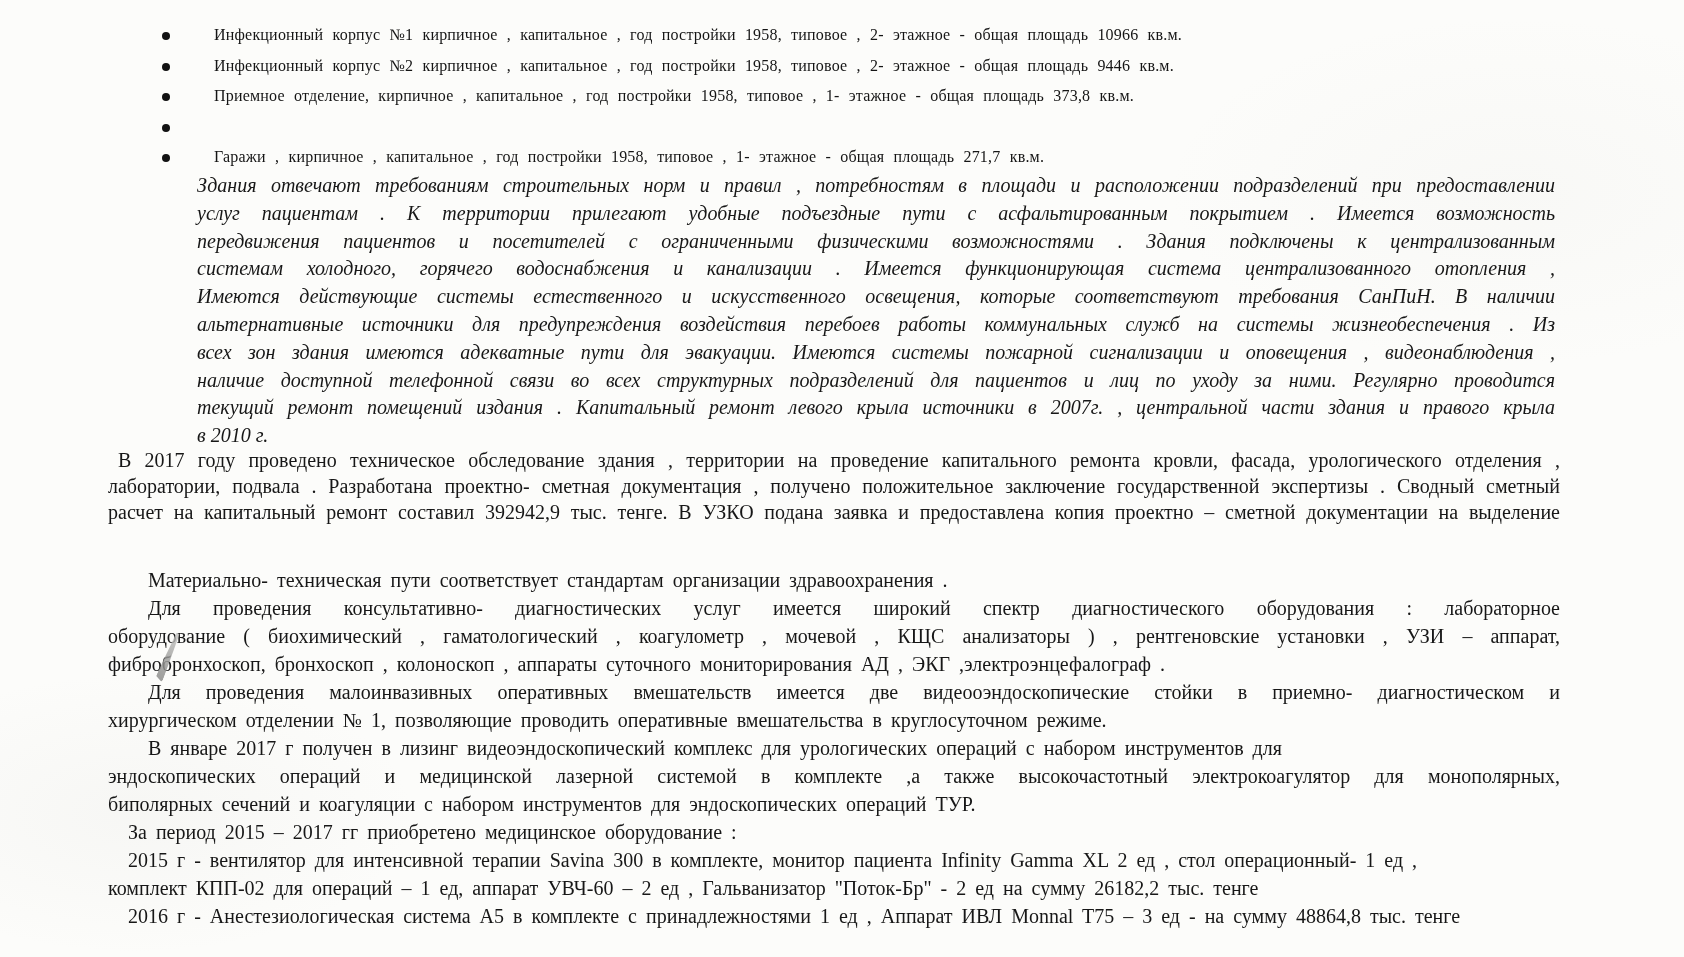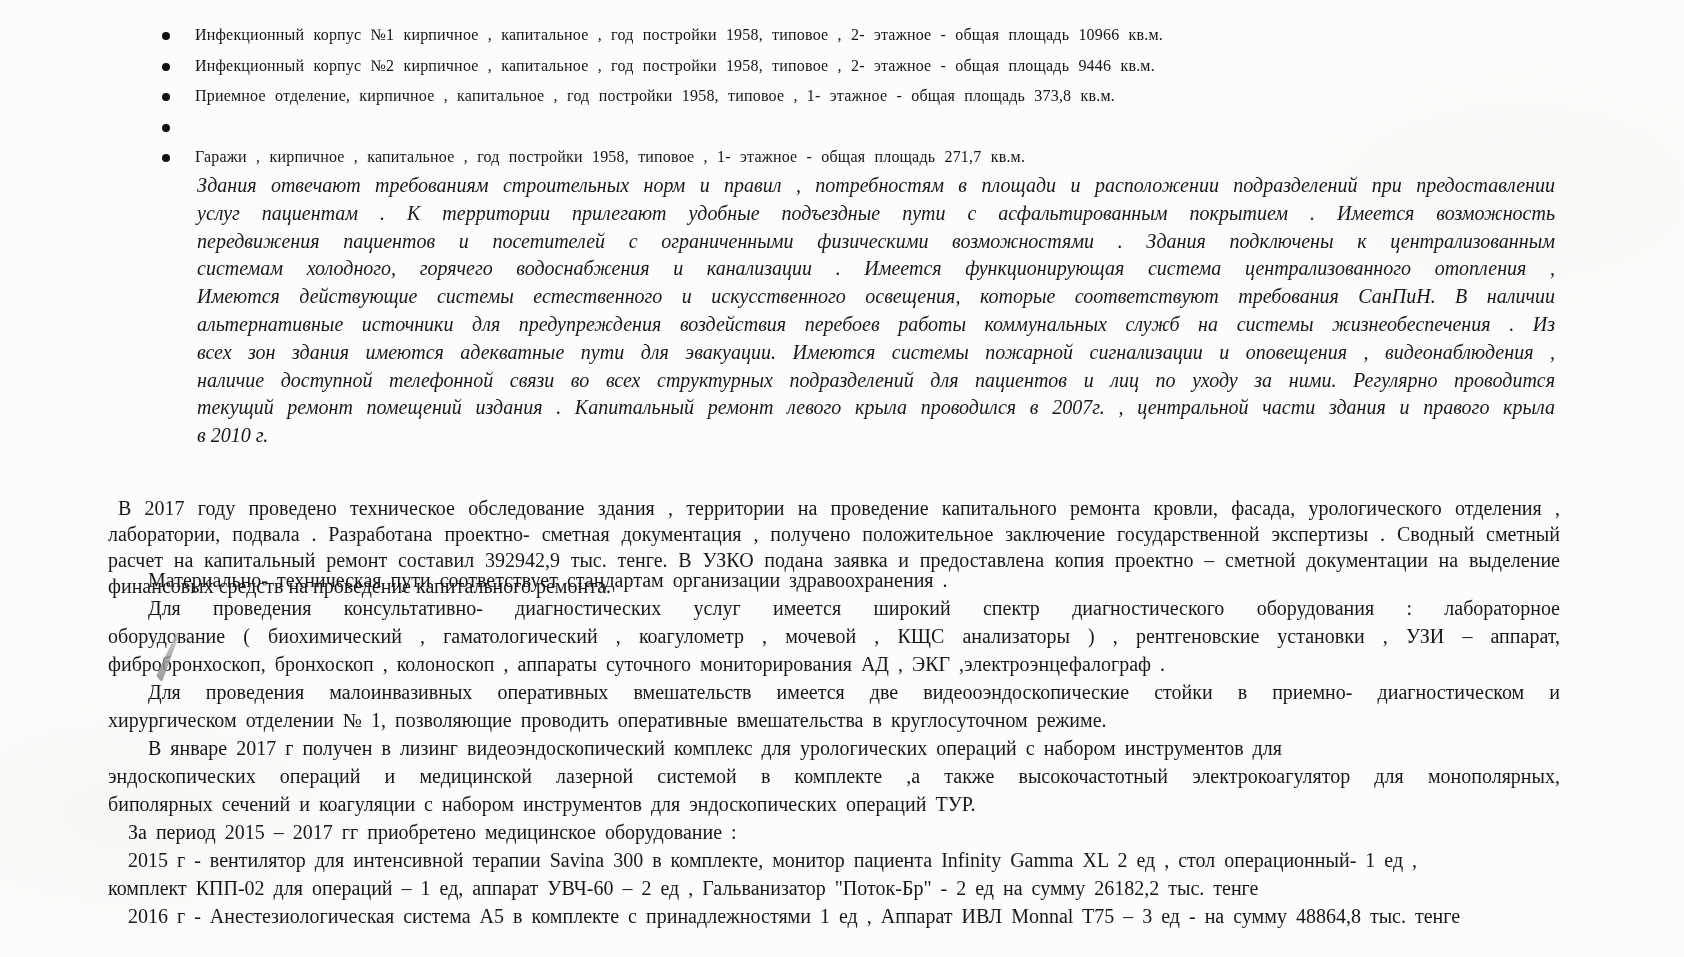--- a/index.html
+++ b/index.html
@@ -27,35 +27,35 @@
   .bullets { position: absolute; left: 162px; top: 20px; width: 1400px; }
   .bullet-line { display: flex; align-items: baseline; height: 30.5px; line-height: 30.5px; }
   .dot {
     flex: 0 0 auto;
     width: 8px; height: 8px; border-radius: 50%;
     background: #121212;
     margin-right: 25px;
     align-self: center;
     margin-top: 2px;
   }
-  .btxt { word-spacing: 5px; letter-spacing: 0.2px; }
+  .btxt { word-spacing: 5px; letter-spacing: 0.2px; margin-left: 19px; }
   
   .para-a { position: absolute; left: 197px; top: 172px; width: 1358px; }
   .para-a .line { line-height: 27.8px; font-style: italic; }
   
   .para-b { position: absolute; left: 108px; top: 447px; width: 1452px; }
   .para-b .line { line-height: 26px; }
   
   .section-c { position: absolute; left: 108px; top: 566px; width: 1452px; }
   .section-c .line { line-height: 28px; }
   .just { text-align: justify; text-align-last: justify; }
   .ws { word-spacing: 4px; }
   .ind-40 { padding-left: 40px; }
   .ind-20 { padding-left: 20px; }
-  .ind-10 { text-indent: 10px; margin-top: 48px; }
+  .ind-10 { text-indent: 10px; }
   
   .pen-mark {
     position: absolute;
     left: 164px; top: 631px;
     width: 8px; height: 52px;
     background: linear-gradient(180deg, #c4c4c2 0%, #9a9a98 55%, #868684 100%);
     transform: rotate(22deg);
     border-radius: 4px;
     clip-path: polygon(35% 0, 75% 0, 100% 100%, 0 92%);
     opacity: 0.8;
@@ -90,29 +90,28 @@
 
   <div class="para-a">
     <div class="line just">Здания  отвечают требованиям  строительных норм и правил , потребностям  в площади и расположении подразделений при предоставлении</div>
     <div class="line just">услуг пациентам .  К территории  прилегают удобные подъездные пути  с асфальтированным покрытием . Имеется возможность</div>
     <div class="line just">передвижения пациентов  и посетителей с ограниченными  физическими возможностями . Здания  подключены к централизованным</div>
     <div class="line just">системам холодного, горячего водоснабжения и канализации . Имеется  функционирующая система централизованного отопления ,</div>
     <div class="line just">Имеются  действующие системы  естественного и искусственного освещения, которые соответствуют требования СанПиН.  В наличии</div>
     <div class="line just">альтернативные источники для предупреждения  воздействия перебоев работы коммунальных служб на системы  жизнеобеспечения .  Из</div>
     <div class="line just">всех зон здания  имеются адекватные пути для эвакуации. Имеются  системы  пожарной сигнализации  и  оповещения , видеонаблюдения ,</div>
     <div class="line just">наличие доступной телефонной связи  во всех структурных подразделений  для пациентов и лиц по уходу за ними.  Регулярно проводится</div>
-    <div class="line just">текущий ремонт  помещений издания . Капитальный ремонт левого крыла  проводился в 2007г. , центральной части здания и  правого крыла</div>
+    <div class="line just">текущий ремонт  помещений издания . Капитальный ремонт левого крыла  источники в 2007г. , центральной части здания и  правого крыла</div>
     <div class="line">в 2010 г.</div>
   </div>
 
   <div class="para-b">
     <div class="line just ind-10">В  2017  году  проведено  техническое  обследование  здания , территории  на  проведение  капитального ремонта  кровли, фасада, урологического отделения ,</div>
     <div class="line just">лаборатории, подвала . Разработана проектно- сметная документация , получено  положительное заключение государственной экспертизы . Сводный сметный</div>
     <div class="line just">расчет на капитальный ремонт составил 392942,9 тыс. тенге. В  УЗКО  подана  заявка и предоставлена  копия проектно – сметной документации  на выделение</div>
-    <div class="line">финансовых средств на проведение  капитального ремонта.</div>
   </div>
 
   <div class="section-c">
     <div class="line ind-40 ws">Материально- техническая пути  соответствует  стандартам организации здравоохранения .</div>
     <div class="line just ind-40">Для  проведения  консультативно-  диагностических  услуг  имеется  широкий  спектр  диагностического  оборудования :  лабораторное</div>
     <div class="line just">оборудование (  биохимический , гаматологический  , коагулометр ,  мочевой ,  КЩС  анализаторы ) , рентгеновские установки  ,  УЗИ – аппарат,</div>
     <div class="line ws">фибробронхоскоп, бронхоскоп ,  колоноскоп ,  аппараты суточного мониторирования  АД , ЭКГ ,электроэнцефалограф .</div>
     <div class="line just ind-40">Для проведения малоинвазивных оперативных вмешательств  имеется  две видеооэндоскопические стойки  в  приемно- диагностическом  и</div>
     <div class="line ws">хирургическом отделении  № 1,  позволяющие  проводить оперативные вмешательства  в круглосуточном режиме.</div>
     <div class="line ind-40 ws">В январе 2017 г получен  в лизинг видеоэндоскопический комплекс для  урологических операций с набором инструментов для</div>

